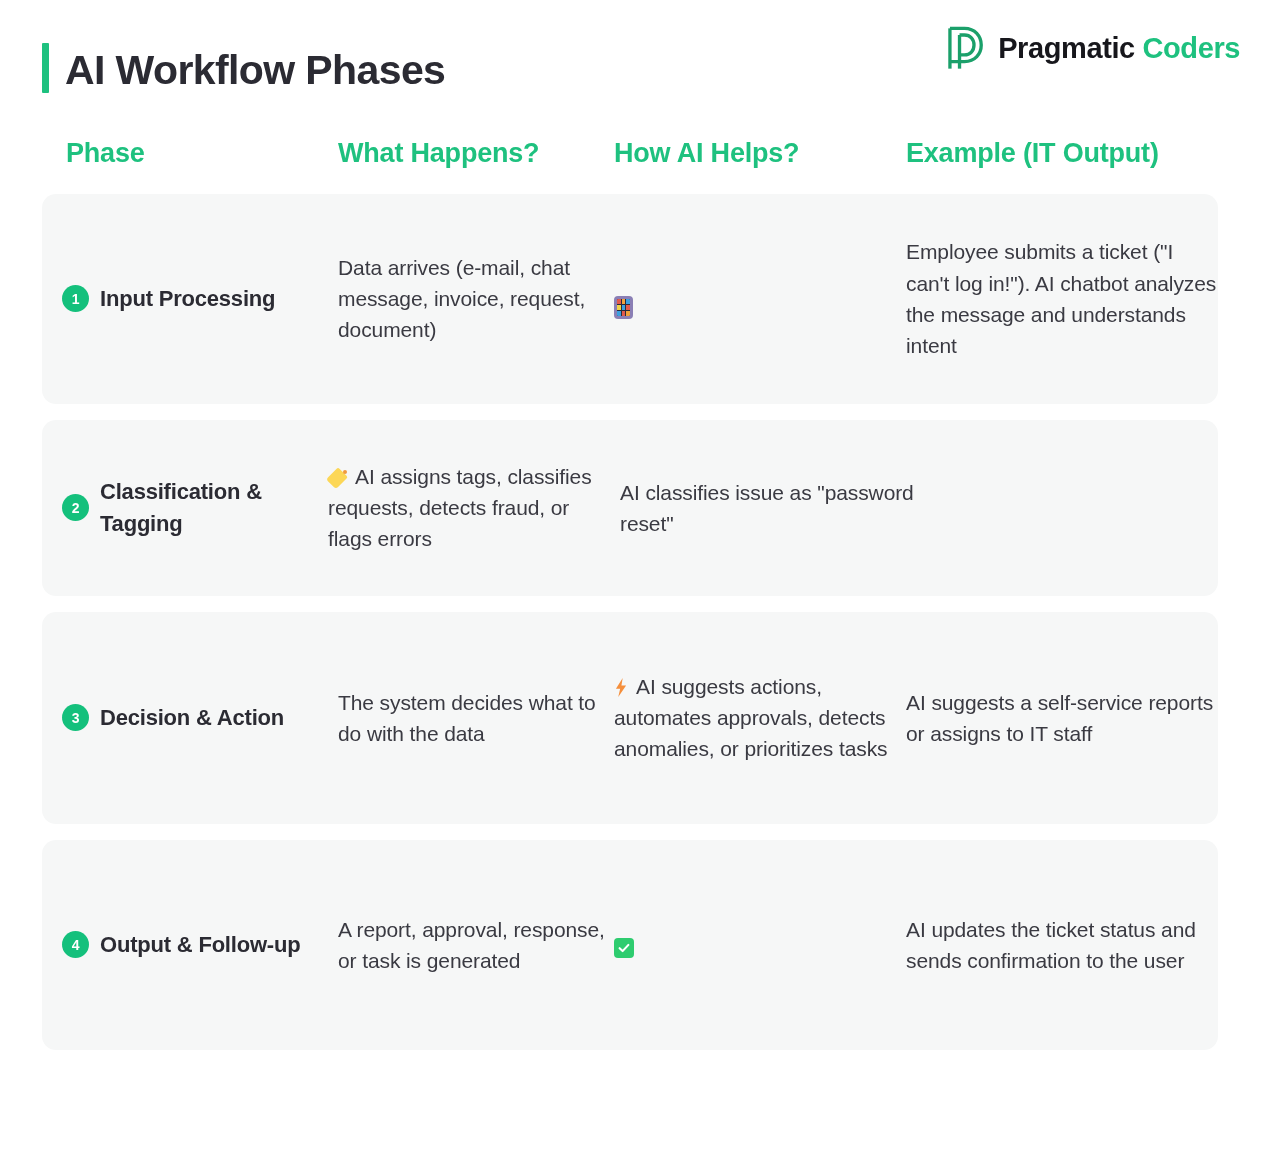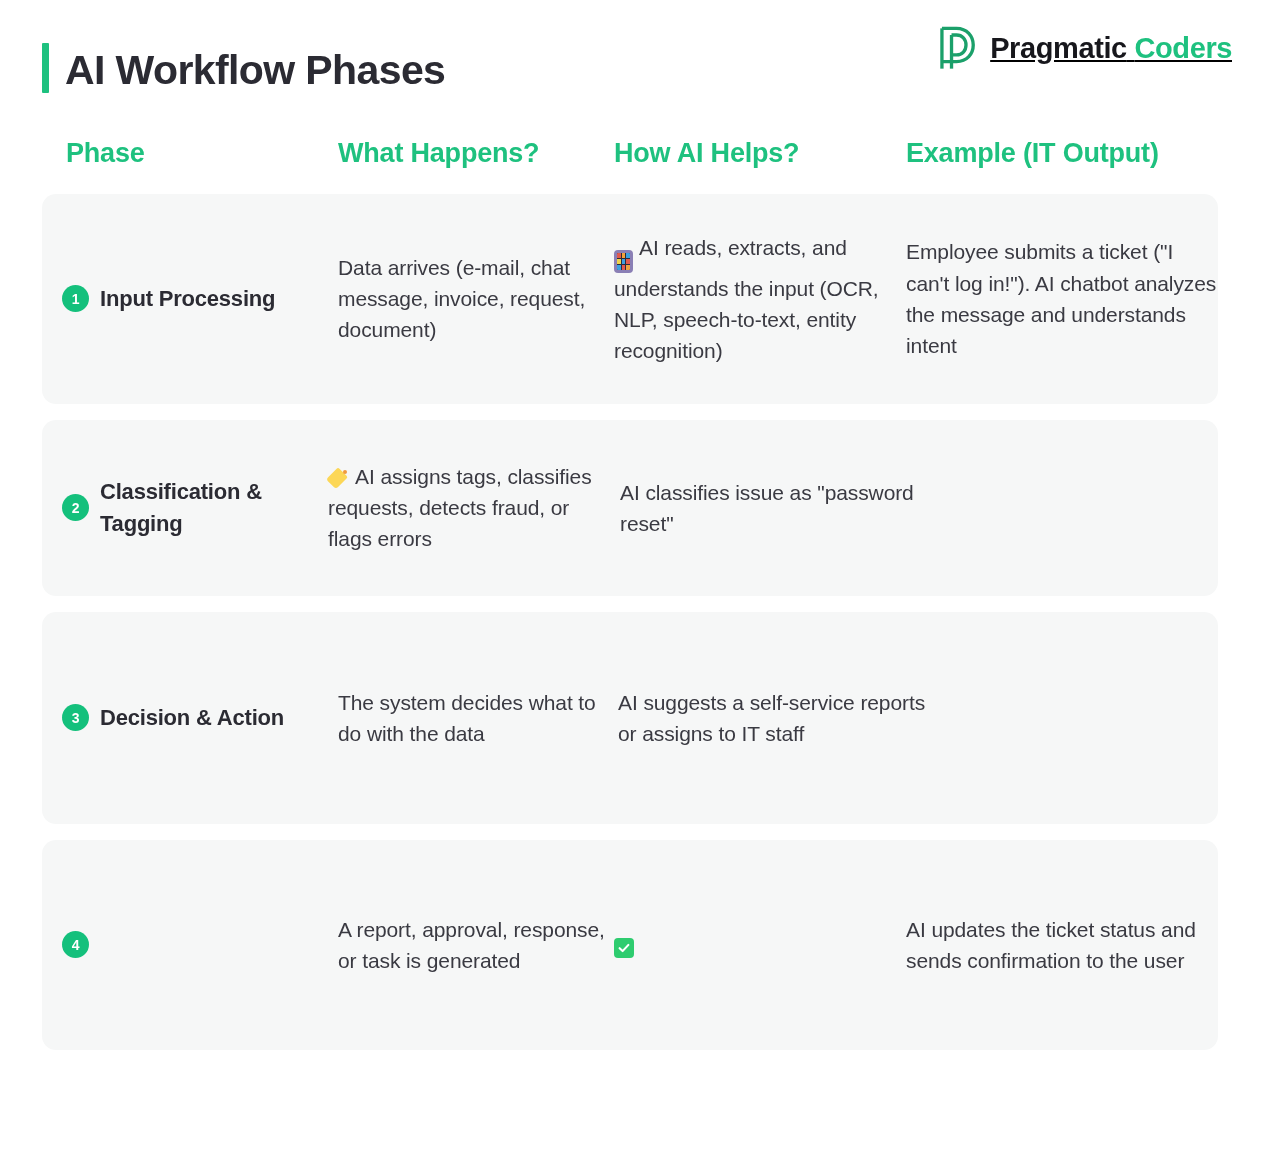--- a/index.html
+++ b/index.html
@@ -46,26 +46,25 @@
     font-weight: 700;
     color: #2b2b33;
     letter-spacing: -0.6px;
     line-height: 1.1;
     white-space: nowrap;
   }
 
   
   .logo {
     position: absolute;
-    right: 36px;
+    right: 28px;
     top: 26px;
     display: flex;
     align-items: center;
     gap: 14px;
-    text-decoration: underline;
   }
 
   .logo-mark {
     width: 38px;
     height: 45px;
     flex: 0 0 auto;
     display: block;
   }
 
   .logo-text {
@@ -274,45 +273,49 @@
       <div class="cell c3"><span class="emoji-swatch icon-numbers"><span class="grid">
               <i style="background:#e05a4e"></i>
               <i style="background:#f0a23c"></i>
               <i style="background:#3ca0e0"></i>
               <i style="background:#f0d34a"></i>
               <i style="background:#3ca0e0"></i>
               <i style="background:#e05a4e"></i>
               <i style="background:#3ca0e0"></i>
               <i style="background:#e05a4e"></i>
               <i style="background:#f0a23c"></i>
-            </span></span><span>AI reads, extracts, and understands the input (OCR, NLP, speech-to-text, entity recognition)</span></div>
+            </span></span></div>
       <div class="cell c4">Employee submits a ticket ("I can't log in!"). AI chatbot analyzes the message and understands intent</div>
     </div>
 
     <div class="row row-2">
       <div class="cell c1 phase-cell">
         <span class="badge">2</span>
         <span class="phase-name">Classification &amp; Tagging</span>
       </div>
       <div class="cell c3"><span class="emoji-swatch icon-tag"><span class="body"></span><span class="hole"></span></span><span>AI assigns tags, classifies requests, detects fraud, or flags errors</span></div>
       <div class="cell c4">AI classifies issue as "password reset"</div>
     </div>
 
     <div class="row row-3">
       <div class="cell c1 phase-cell">
         <span class="badge">3</span>
         <span class="phase-name">Decision &amp; Action</span>
       </div>
       <div class="cell c2">The system decides what to do with the data</div>
+      <div class="cell c3"><span class="emoji-swatch icon-bolt"><svg viewBox="0 0 12 18" width="14" height="19">
+              <path d="M7.6 0 L1.2 10.2 L5.2 10.2 L3.4 18 L10.8 7.2 L6.4 7.2 Z" fill="#f58f3c"></path>
+            </svg></span><span>AI suggests actions, automates approvals, detects anomalies, or prioritizes tasks</span></div>
       <div class="cell c4">AI suggests a self-service reports or assigns to IT staff</div>
     </div>
 
     <div class="row row-4">
       <div class="cell c1 phase-cell">
         <span class="badge">4</span>
+        <span class="phase-name">Output &amp; Follow-up</span>
       </div>
       <div class="cell c2">A report, approval, response, or task is generated</div>
       <div class="cell c3"><span class="emoji-swatch icon-check">
             <svg viewBox="0 0 14 14" width="14" height="14">
               <path d="M2.6 7.2 L5.6 10.1 L11.4 3.9" fill="none" stroke="#ffffff" stroke-width="2.1" stroke-linecap="round" stroke-linejoin="round"></path>
             </svg>
           </span></div>
       <div class="cell c4">AI updates the ticket status and sends confirmation to the user</div>
     </div>
 

